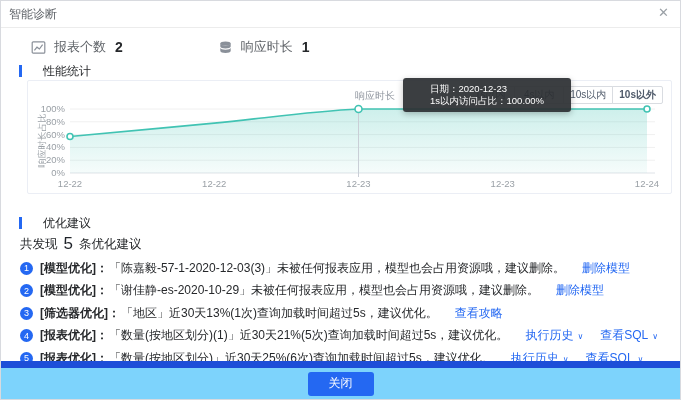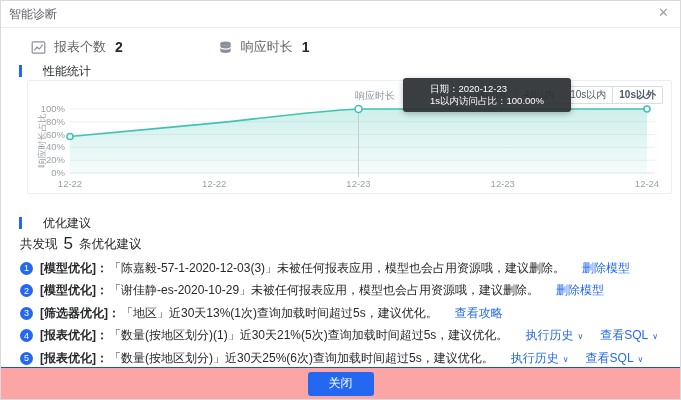--- a/index.html
+++ b/index.html
@@ -38,22 +38,22 @@
     display:flex;align-items:center;}
   .summary .cnt{font-size:17px;margin:0 6px;color:#1f2329;}
   .sugg-list{position:absolute;top:256px;left:19px;right:10px;}
   .sugg-row{height:22.5px;display:flex;align-items:center;font-size:12px;color:#26282b;white-space:nowrap;}
   .badge{width:13px;height:13px;border-radius:50%;background:#2468f2;color:#fff;font-size:9px;
     display:inline-flex;align-items:center;justify-content:center;margin-right:7px;flex:0 0 13px;}
   .cat{font-weight:bold;margin-right:1px;}
   .lnk{color:#2468f2;text-decoration:none;margin-left:17px;cursor:pointer;}
   .caret{font-size:8px;margin-left:4px;}
   
-  .footer{position:absolute;left:0;right:0;bottom:0;height:31px;border-top:1px solid #1d4ed8;
-    display:flex;align-items:center;justify-content:center;background:#fca5a5;}
+  .footer{position:absolute;left:0;right:0;bottom:0;height:31px;border-top:7px solid #1d4ed8;
+    display:flex;align-items:center;justify-content:center;background:#7dd3fc;}
   .close-btn{width:66px;height:24px;background:#2468f2;color:#fff;border:none;border-radius:3px;
     font-size:12px;font-family:inherit;cursor:pointer;}
 </style>
 </head>
 <body>
 
 <div class="dialog">
 
   <div class="dlg-header">
     <span>智能诊断</span>

